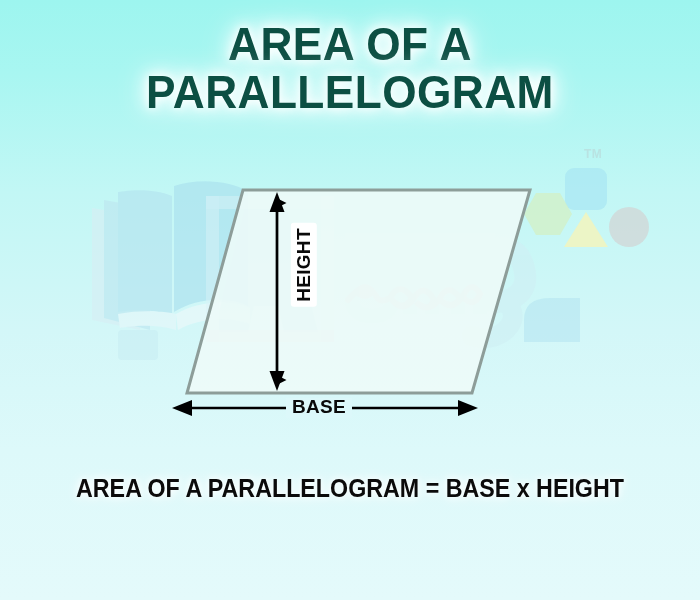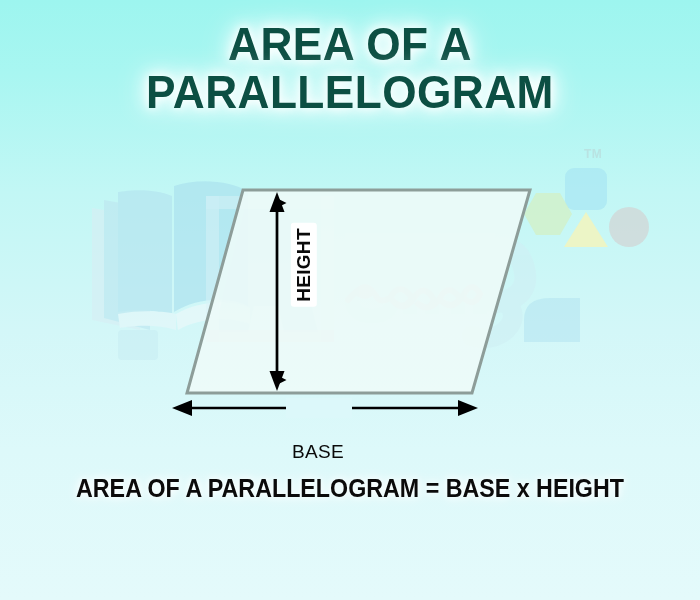--- a/index.html
+++ b/index.html
@@ -90,25 +90,24 @@
   }
 
   
   #base-label {
     position: absolute;
     left: 292px;
     top: 396px;
     background: transparent;
     color: #0a0a0a;
     font-family: "Liberation Sans", sans-serif;
-    font-weight: normal;
+    font-weight: bold;
     font-size: 19px;
     letter-spacing: 0.3px;
     white-space: nowrap;
-    margin-top: 45px;
   }
 
   
   #formula {
     position: absolute;
     left: 0;
     top: 474px;
     width: 700px;
     text-align: center;
     color: #0b0b0b;

